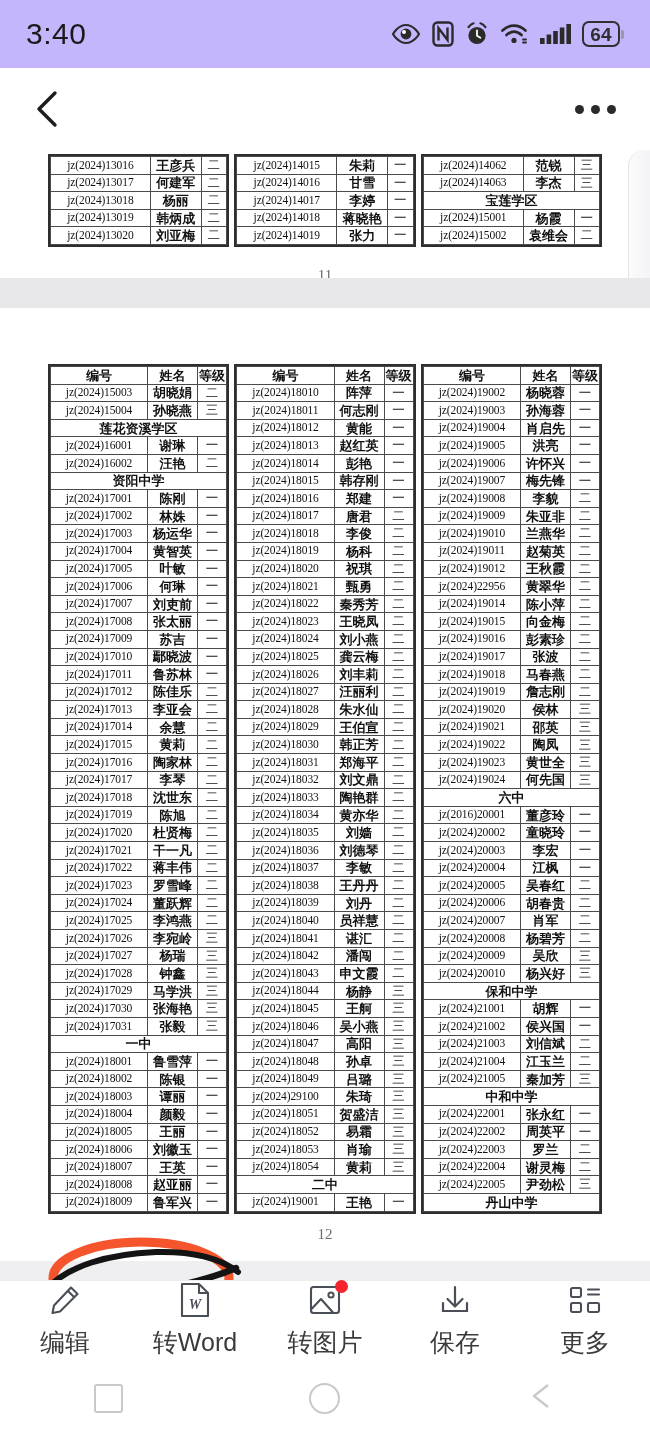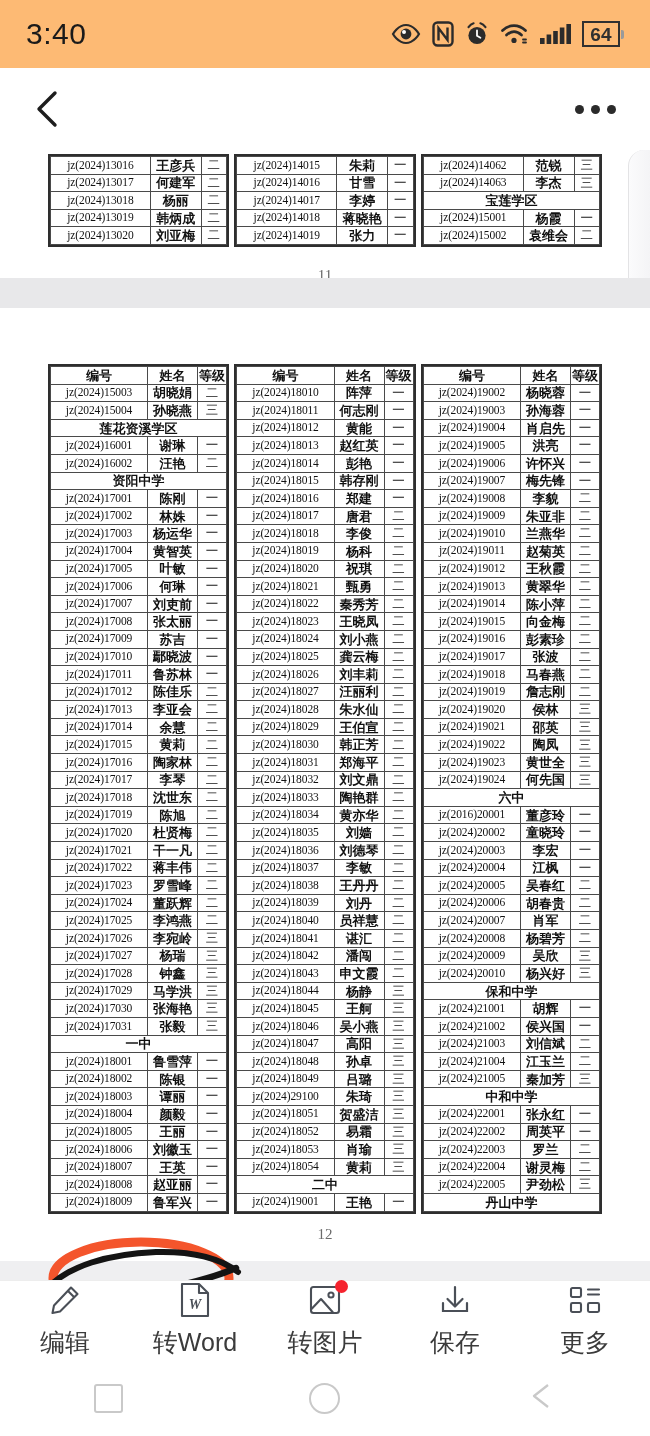--- a/index.html
+++ b/index.html
@@ -7,27 +7,27 @@
     width: 650px; height: 1436px;
     background: #f2f2f2;
     font-family: "Liberation Sans", "DejaVu Sans", sans-serif;
     overflow: hidden;
   }
   .phone { position: relative; width: 650px; height: 1436px; background: #ffffff; }
 
   
   .statusbar {
     height: 68px; display: flex; align-items: center;
-    justify-content: space-between; padding: 0 26px; background: #fdba74;
+    justify-content: space-between; padding: 0 26px; background: #c4b5fd;
   }
   .clock { font-size: 30px; color: #1a1a1a; letter-spacing: .5px; }
   .status-icons { display: flex; align-items: center; gap: 11px; }
   .si { display: inline-flex; align-items: center; justify-content: center; }
   .battery {
-    border: 2.5px solid #303030; border-radius: 0;
+    border: 2.5px solid #303030; border-radius: 7px;
     padding: 1px 6px 1px 6px; font-size: 19px; font-weight: 700;
     color: #303030; line-height: 1; height: 26px;
     display: flex; align-items: center;
   }
   .batt-wrap { display: flex; align-items: center; }
   .batt-nub { width: 3px; height: 9px; background: #9a9a9a; margin-left: 1.5px; border-radius: 0 2px 2px 0; }
 
   
   .navbar {
     height: 82px; display: flex; align-items: center;
@@ -845,21 +845,21 @@
                     <td class="c-id">jz(2024)19011</td>
                     <td class="c-nm">赵菊英</td>
                     <td class="c-lv">二</td>
                   </tr>
                   <tr>
                     <td class="c-id">jz(2024)19012</td>
                     <td class="c-nm">王秋霞</td>
                     <td class="c-lv">二</td>
                   </tr>
                   <tr>
-                    <td class="c-id">jz(2024)19013</td>
+                    <td class="c-id">jz(2024)22956</td>
                     <td class="c-nm">黄翠华</td>
                     <td class="c-lv">二</td>
                   </tr>
                   <tr>
                     <td class="c-id">jz(2024)19014</td>
                     <td class="c-nm">陈小萍</td>
                     <td class="c-lv">二</td>
                   </tr>
                   <tr>
                     <td class="c-id">jz(2024)19015</td>

